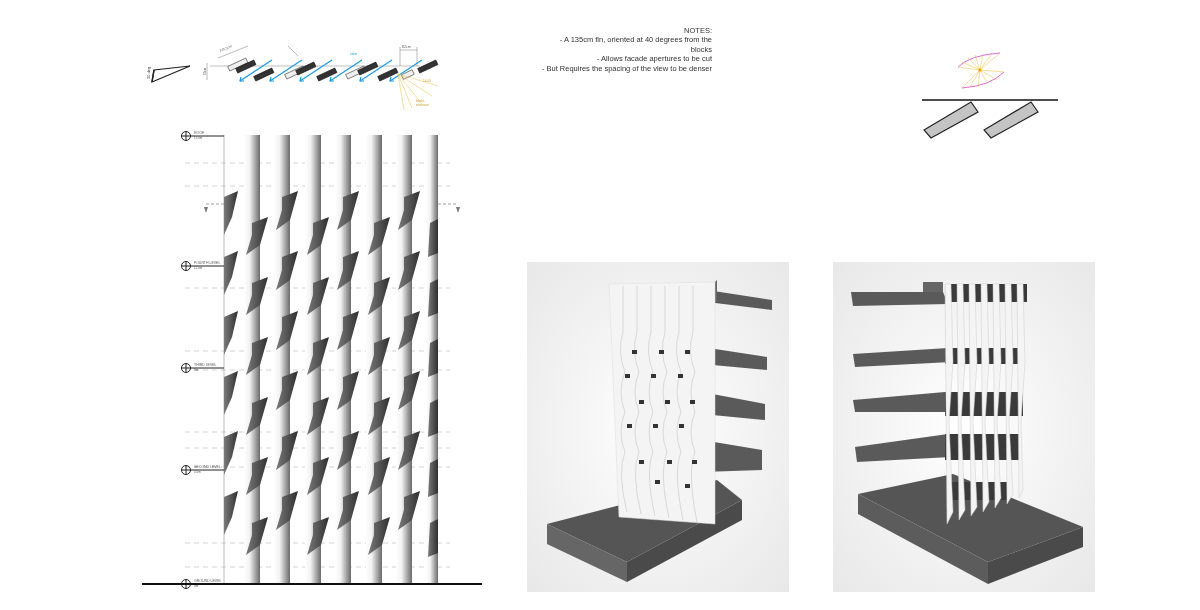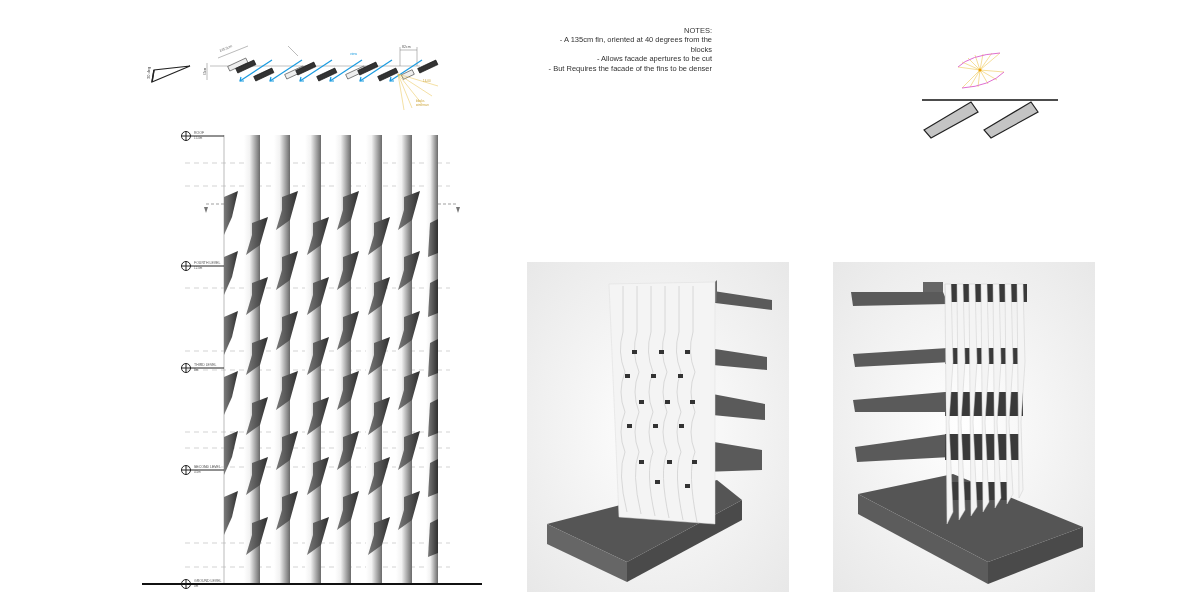--- a/index.html
+++ b/index.html
@@ -72,21 +72,21 @@
   <text x="283" y="52" font-size="3" fill="#c9a030">14-00</text>
   <text x="276" y="72" font-size="3" fill="#c9a030">blocks</text>
   <text x="276" y="76" font-size="3" fill="#c9a030">wintersun</text>
 </svg>
 
 <div class="abs notes">
   <div>NOTES:</div>
   <div>- A 135cm fin, oriented at 40 degrees from the</div>
   <div>blocks</div>
   <div>- Allows facade apertures to be cut</div>
-  <div>- But Requires the facade of the fins to be denser</div>
+  <div>- But Requires the spacing of the view to be denser</div>
 </div>
 
 <svg class="abs" style="left:900px;top:40px" width="170" height="110" viewBox="0 0 170 110">
   <g stroke="#f0d070" stroke-width="0.7">
     <line x1="80" y1="30" x2="58" y2="27"></line>
     <line x1="80" y1="30" x2="62" y2="22"></line>
     <line x1="80" y1="30" x2="68" y2="18"></line>
     <line x1="80" y1="30" x2="75" y2="15"></line>
     <line x1="80" y1="30" x2="83" y2="14"></line>
     <line x1="80" y1="30" x2="92" y2="13"></line>

